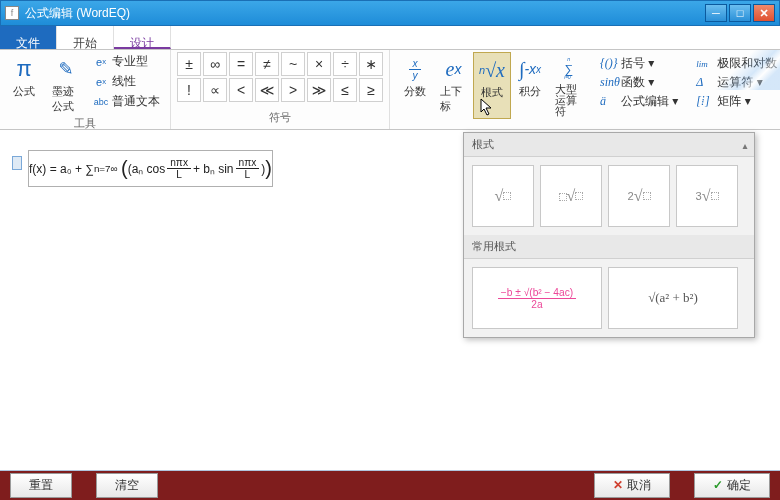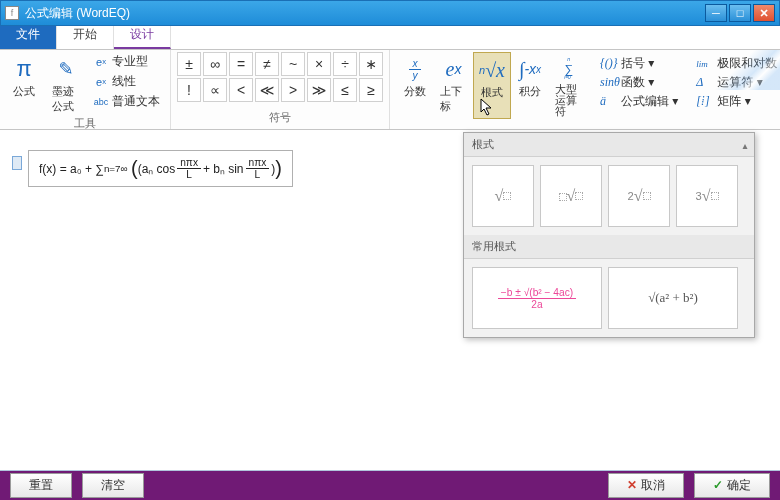--- a/index.html
+++ b/index.html
@@ -5,21 +5,21 @@
 *{box-sizing:border-box;margin:0;padding:0;font-family:"Microsoft YaHei",SimSun,Arial,sans-serif;font-size:12px}
 body{background:#fff;width:780px;height:500px;overflow:hidden;position:relative}
 .titlebar{height:26px;background:linear-gradient(#3ba7e8,#1e8cd8);display:flex;align-items:center;padding:0 4px;color:#fff;border:1px solid #1a6fb5}
 .titlebar .icon{width:14px;height:14px;background:#fff;border:1px solid #888;margin-right:6px;display:flex;align-items:center;justify-content:center;color:#888;font-size:9px}
 .titlebar .title{flex:1}
 .titlebar .winbtns{display:flex;gap:2px}
 .titlebar .winbtns div{width:22px;height:18px;border:1px solid #0b5a9e;display:flex;align-items:center;justify-content:center;font-size:11px;font-weight:bold}
 .minbtn,.maxbtn{background:linear-gradient(#6bbef0,#2a90d8);color:#fff}
 .closebtn{background:linear-gradient(#f08a6b,#e05030);color:#fff}
 .tabstrip{height:24px;background:#fff;display:flex;border-bottom:1px solid #c5c5c5}
-.tab{padding:0 16px;cursor:pointer;border-right:1px solid #e0e0e0}
+.tab{padding:9px 16px;cursor:pointer;border-right:1px solid #e0e0e0}
 .tab.file{background:#1e6bbf;color:#fff}
 .tab.normal{color:#444}
 .tab.active{color:#7a3ba0;border-bottom:2px solid #7a3ba0}
 .ribbon{height:80px;background:#fdfdfd;border-bottom:1px solid #c5c5c5;display:flex;position:relative;overflow:hidden}
 .group{border-right:1px solid #e0e0e0;padding:2px 6px;display:flex;flex-direction:column;justify-content:space-between;align-items:center}
 .group .body{display:flex;align-items:flex-start;gap:6px;flex:1}
 .group .lbl{font-size:11px;color:#666;text-align:left;padding-bottom:2px}
 .bigbtn{display:flex;flex-direction:column;align-items:center;justify-content:center;padding:2px 4px;cursor:pointer;min-width:36px}
 .bigbtn .ic{font-size:22px;color:#1e6bbf;height:30px;display:flex;align-items:center;justify-content:center}
 .bigbtn .tx{font-size:11px;color:#333}
@@ -31,30 +31,30 @@
 .structs{display:flex;gap:0}
 .structbtn{display:flex;flex-direction:column;align-items:center;padding:2px 6px;cursor:pointer;min-width:38px}
 .structbtn .ic{font-size:20px;color:#1e6bbf;height:30px;display:flex;align-items:center;justify-content:center;font-style:italic;font-family:"Times New Roman",serif}
 .structbtn .tx{font-size:11px;color:#333}
 .structbtn.active{background:#e8e0b8;border:1px solid #c0a850}
 .optcol{display:flex;flex-direction:column;gap:0;padding-top:2px}
 .optbtn{display:flex;align-items:center;gap:3px;padding:1px 6px;font-size:11px;color:#333;cursor:pointer;white-space:nowrap}
 .optbtn .oi{width:18px;color:#1e6bbf;font-family:"Times New Roman",serif;font-style:italic}
 .ribcorner{position:absolute;right:0;top:0;width:70px;height:40px;background:linear-gradient(135deg,transparent 40%,rgba(120,180,240,.3) 60%,rgba(255,255,255,.5) 70%,rgba(120,180,240,.3) 80%);pointer-events:none}
 .editor{position:relative;background:#fff;height:340px}
-.eqbox{position:absolute;left:28px;top:20px;border:1px solid #b0b0b0;padding:6px 10px;font-family:"Times New Roman",serif;font-size:14px;color:#222;display:flex;align-items:center}
+.eqbox{position:absolute;left:28px;top:20px;border:1px solid #b0b0b0;padding:6px 0;font-family:"Times New Roman",serif;font-size:14px;color:#222;display:flex;align-items:center}
 .eq-tab{position:absolute;left:12px;top:26px;width:10px;height:14px;background:#dfeaf5;border:1px solid #7aa8d8}
 .dropdown{position:absolute;left:463px;top:2px;width:292px;background:#f2f2f2;border:1px solid #a8a8a8;box-shadow:2px 2px 6px rgba(0,0,0,.25)}
 .dhdr{background:#e8e8e8;padding:4px 8px;font-size:11px;color:#555;border-bottom:1px solid #d0d0d0}
 .dgrid{display:flex;flex-wrap:wrap;gap:6px;padding:8px;background:#f2f2f2}
 .ditem{border:1px solid #c8c8c8;background:#fff;display:flex;align-items:center;justify-content:center;font-family:"Times New Roman",serif;color:#888;cursor:pointer}
 .ditem.sm{width:62px;height:62px;font-size:16px}
 .ditem.lg{width:130px;height:62px;font-size:13px;color:#555}
 .scrollhint{position:absolute;right:2px;top:4px;width:14px;height:16px;display:flex;align-items:center;justify-content:center;color:#777;font-size:10px;cursor:pointer}
-.footer{position:absolute;bottom:0;left:0;right:0;height:30px;background:#701a75;border-top:1px solid #b0c4dc;display:flex;align-items:center;padding:0 10px;gap:10px}
+.footer{position:absolute;bottom:0;left:0;right:0;height:30px;background:#7f1d1d;border-top:1px solid #b0c4dc;display:flex;align-items:center;padding:0 10px;gap:24px}
 .fbtn{border:1px solid #9a9a9a;background:linear-gradient(#fff,#e8e8e8);padding:3px 18px;cursor:pointer;font-size:12px;color:#333}
 .fspacer{flex:1}
 .fbtn .mk{margin-right:4px;font-weight:bold}
 .ok .mk{color:#2a9a2a}
 .cancel .mk{color:#d04030}
 .cursor{position:absolute;left:480px;top:98px;pointer-events:none;font-size:14px;color:#000;z-index:50}
 sup{font-size:.7em}
 sub{font-size:.7em}
 .frac{display:inline-flex;flex-direction:column;align-items:center;vertical-align:middle;margin:0 2px}
 .frac .n{border-bottom:1px solid currentColor;padding:0 3px;font-size:.85em}

